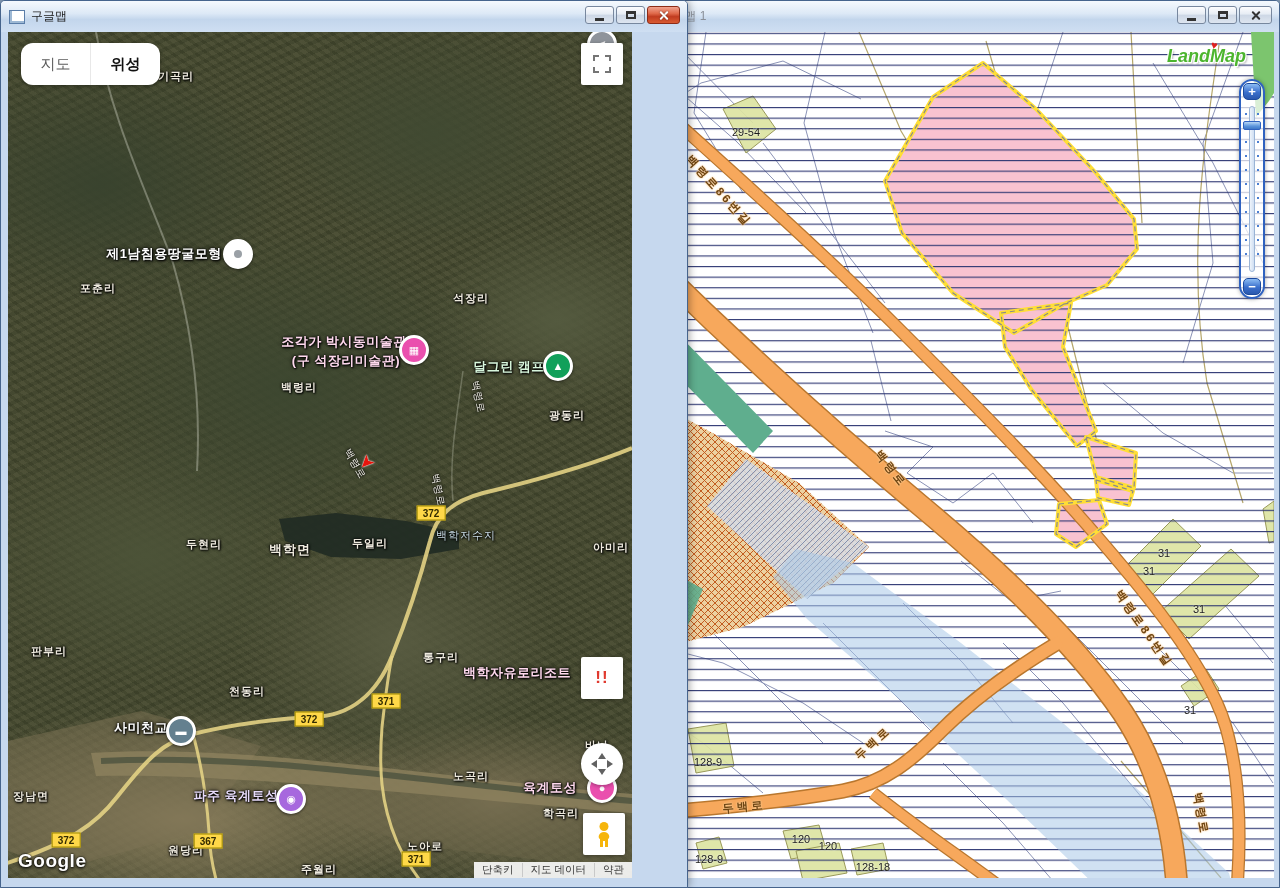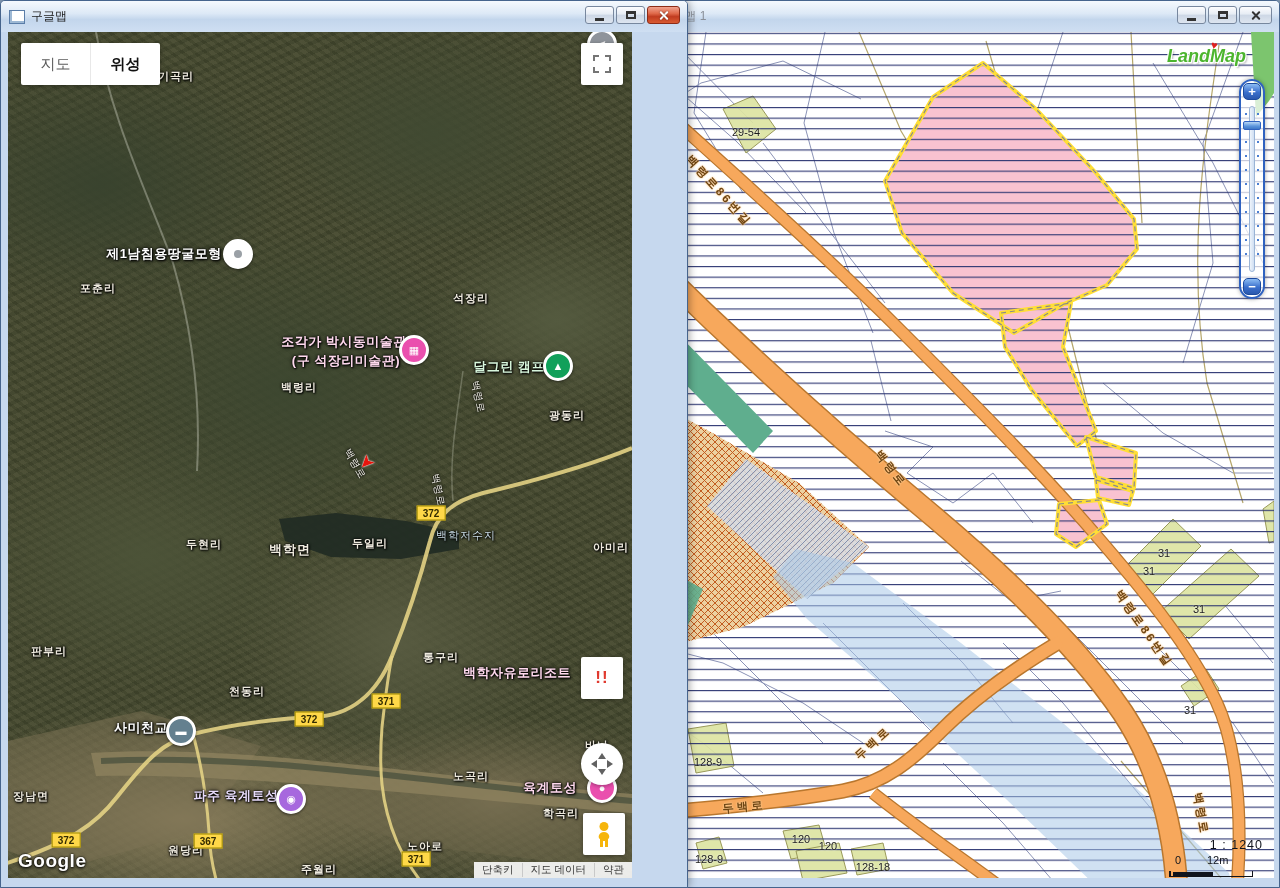--- a/index.html
+++ b/index.html
@@ -53,21 +53,21 @@
   .roadlab{font-size:10px;color:#f4f2ea;letter-spacing:1px;text-shadow:0 0 2px #000,0 0 3px #000}
   .shield{position:absolute;transform:translate(-50%,-50%);background:#ffd848;border:1px solid #9c8800;
     border-radius:0;font-size:10px;font-weight:bold;color:#332b00;padding:1px 5px;z-index:5}
   .mk{position:absolute;width:24px;height:24px;border-radius:50%;border:3px solid #fff;box-sizing:content-box;
     box-shadow:0 1px 3px rgba(0,0,0,.55);transform:translate(-50%,-50%);display:flex;align-items:center;
     justify-content:center;color:#fff;font-size:11px;z-index:6}
   .mk .dot{width:8px;height:8px;border-radius:50%;background:#9aa0a6}
   .red-arrow{position:absolute;transform:translate(-50%,-50%) rotate(135deg);color:#e8150d;
     font-size:16px;font-weight:bold;z-index:7;text-shadow:0 0 2px #fff,0 0 1px #fff}
   .mtype{position:absolute;left:13px;top:11px;height:42px;background:#fff;display:flex;z-index:10;
-    box-shadow:0 1px 4px rgba(0,0,0,.35);border-radius:2px}
+    box-shadow:0 1px 4px rgba(0,0,0,.35);border-radius:12px}
   .mt{width:69px;display:flex;align-items:center;justify-content:center;font-size:15px;color:#5b5b5b;cursor:pointer}
   .mt.active{font-weight:bold;color:#111}
   .mt+.mt{border-left:1px solid #e8e8e8}
   .sqbtn{position:absolute;width:42px;height:42px;background:#fff;box-shadow:0 1px 4px rgba(0,0,0,.35);
     display:flex;align-items:center;justify-content:center;z-index:10;border-radius:2px}
   .circlebtn{border-radius:50%}
   .alert{color:#e03a2f;font-weight:bold;font-size:17px;letter-spacing:1px}
   .gfooter{position:absolute;right:0;bottom:0;height:16px;display:flex;align-items:center;z-index:10;
     background:rgba(250,250,250,.92);font-size:10.5px;color:#333}
   .gfooter span{padding:0 8px;border-left:1px solid #c9c9c9;cursor:pointer}
@@ -379,23 +379,15 @@
         <span>LandMap</span><span class="heart">♥</span>
       </div>
       <div class="zoomctl">
         <div class="zbtn zplus">+</div>
         <div class="ztrack"></div>
         <div class="zticks zt-l"></div>
         <div class="zticks zt-r"></div>
         <div class="zhandle"></div>
         <div class="zbtn zminus">−</div>
       </div>
-      <div class="scalebox">
-        <div class="stext">1 : 1240</div>
-        <div class="szero">0</div>
-        <div class="sdist">12m</div>
-        <div class="sbar">
-            <div class="sthick"></div>
-          </div>
-      </div>
     </div>
   </div>
 </div>
 
 </body></html>

